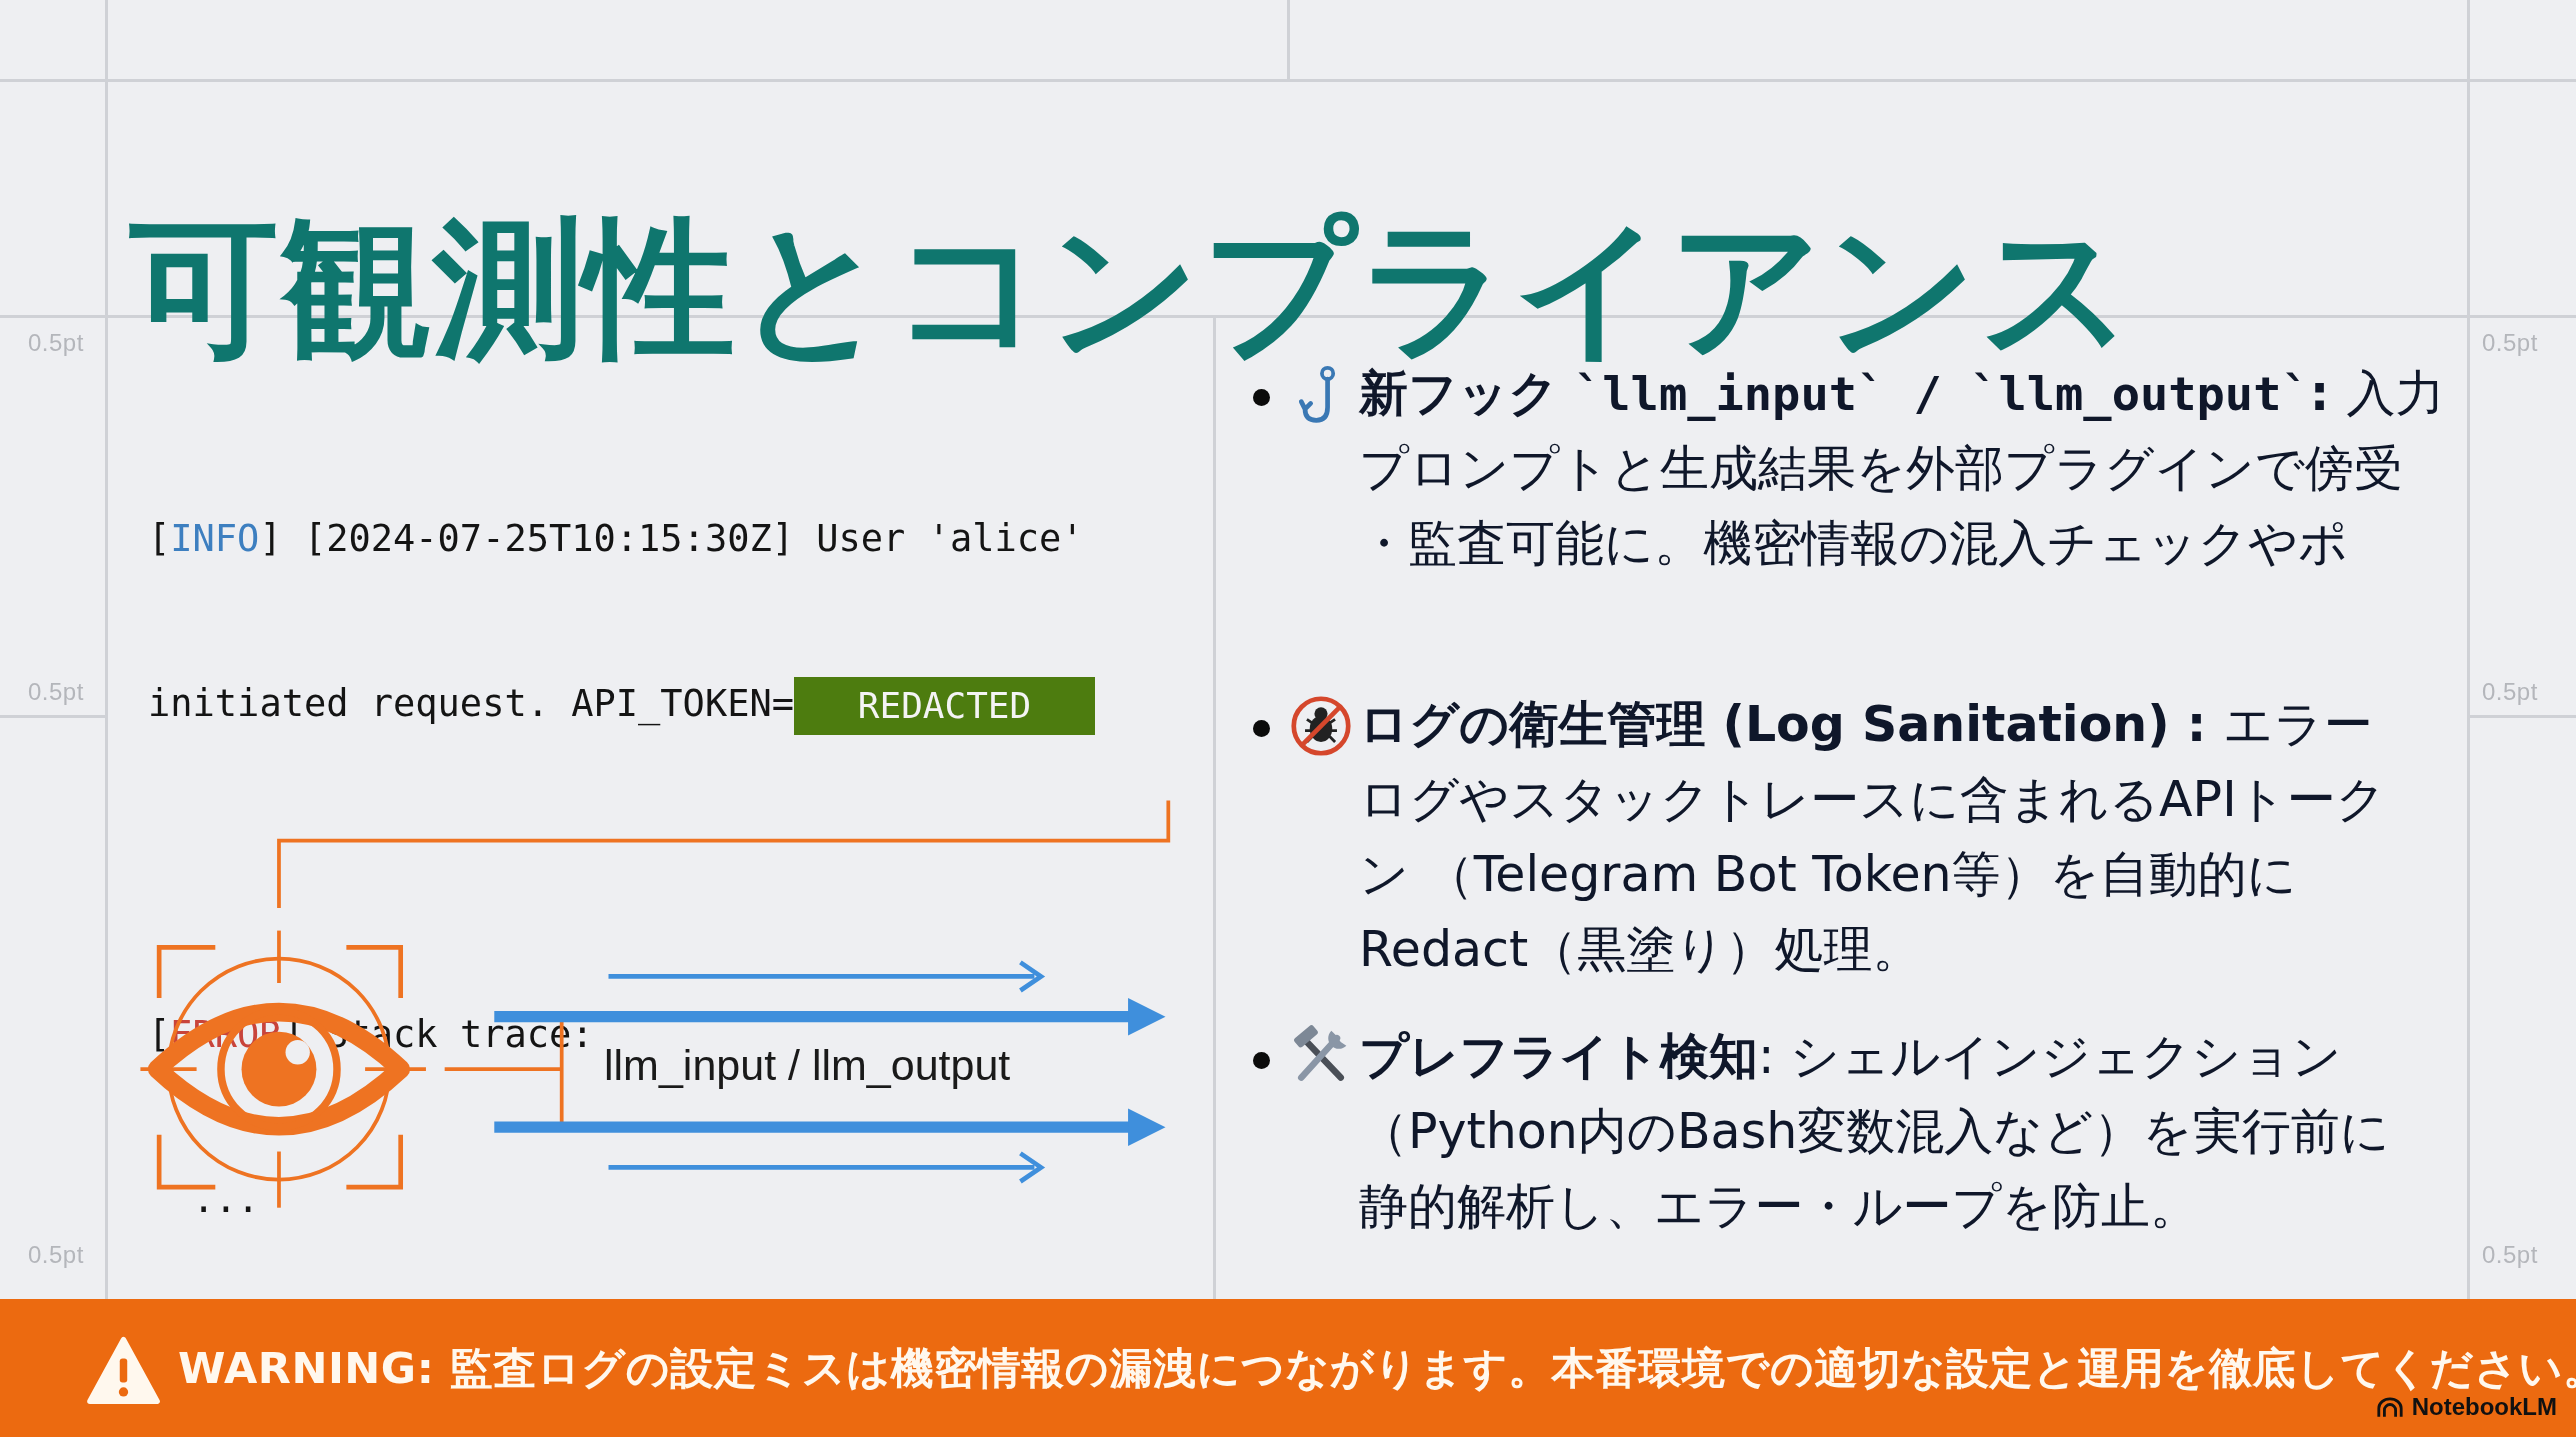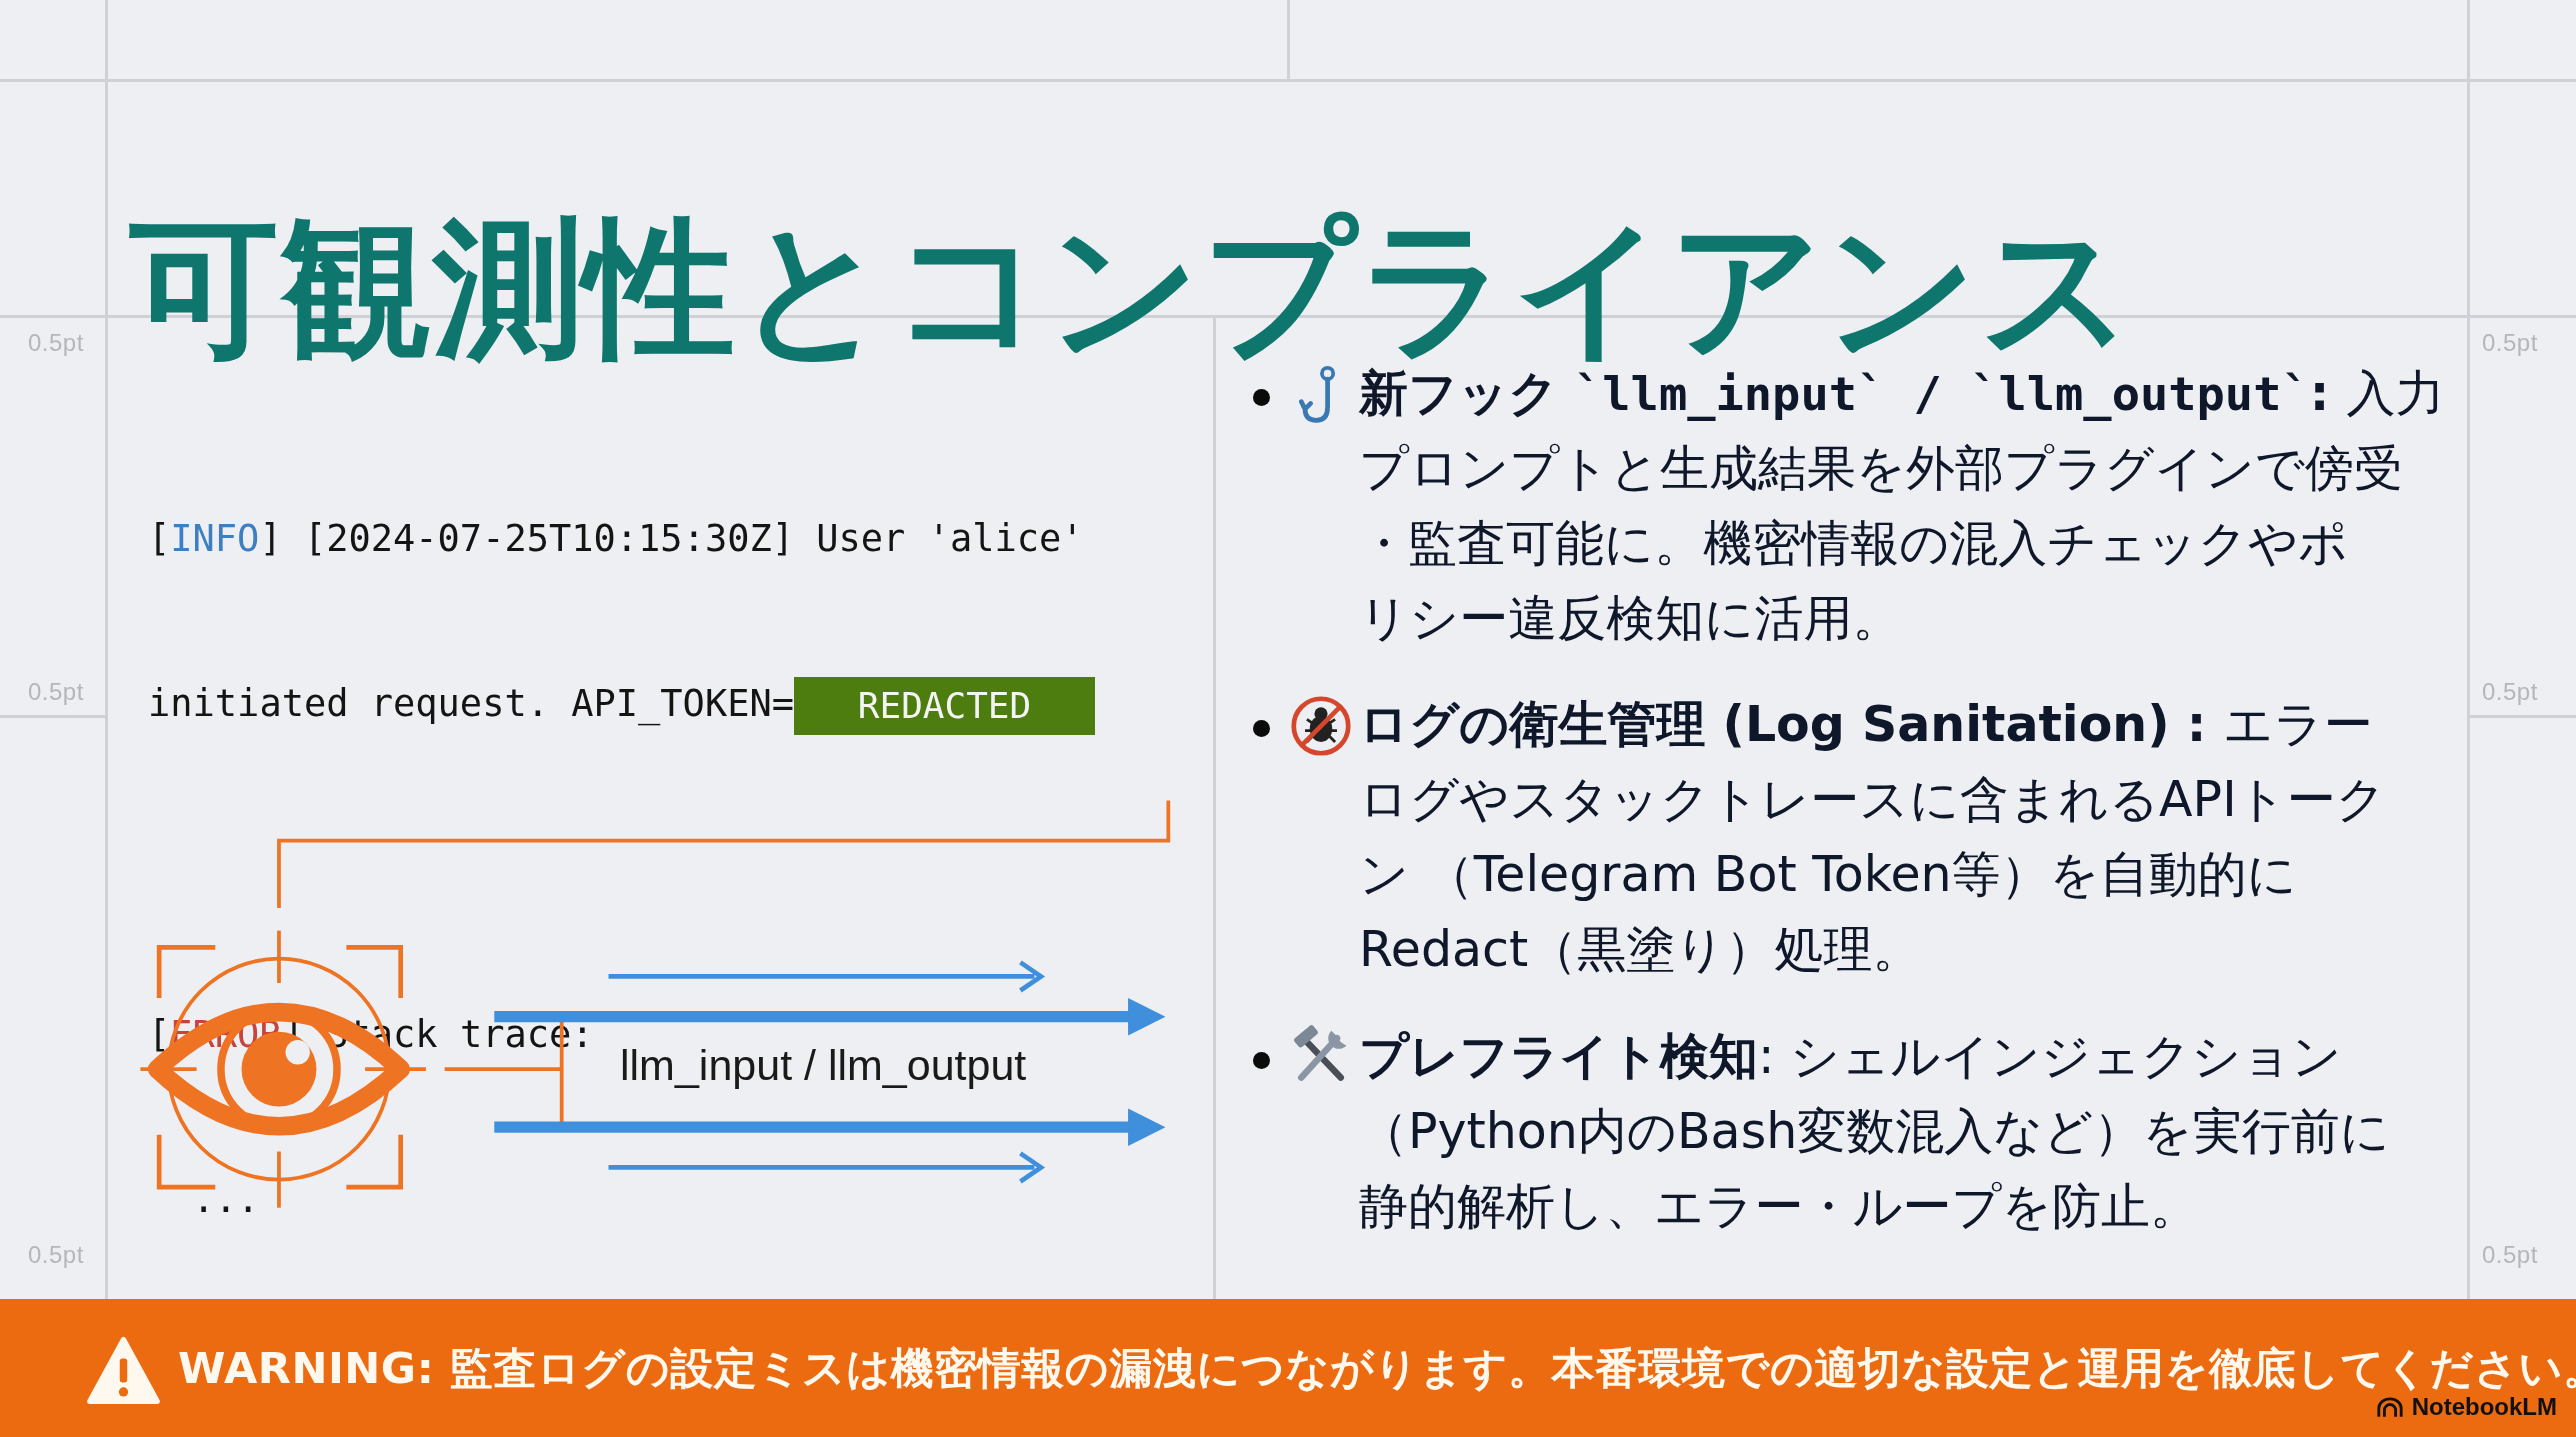--- a/index.html
+++ b/index.html
@@ -30,21 +30,21 @@
   .info { color:#3d7fc0; }
   .error { color:#c8443b; }
   .redact {
     display:inline-block; background:#4d7c0f; color:#f4f4f4;
     font-family:"DejaVu Sans Mono",monospace; font-size:36px;
     text-align:center; vertical-align:middle; line-height:58px; height:58px;
   }
   
   .diagram { position:absolute; left:0; top:0; width:1217px; height:1292px; pointer-events:none; }
   .diag-label {
-    position:absolute; left:620px; top:1041px;
+    position:absolute; left:604px; top:1041px;
     font-family:"Liberation Sans","DejaVu Sans",sans-serif;
     font-size:43px; color:#1a1a1a; white-space:nowrap;
   }
   
   .bullets { position:absolute; left:1245px; top:356px; width:1208px; }
   .bullet { position:absolute; left:0; width:1208px; }
   .dot {
     position:absolute; left:7.5px; width:17px; height:17px; border-radius:50%; background:#0b0b0b;
   }
   .bicon { position:absolute; left:45px; width:62px; height:62px; }
@@ -148,21 +148,20 @@
     <div class="dot" style="top:33px;"></div>
     <svg class="bicon" viewBox="0 0 66 66" style="top:7.5px;">
       <circle cx="40" cy="10" r="6" fill="none" stroke="#3a78b4" stroke-width="4"></circle>
       <path d="M40,16 V46 Q40,60 28,60 Q16,60 16,48 L12,40 M16,48 L22,42" fill="none" stroke="#3a78b4" stroke-width="5" stroke-linecap="round"></path>
     </svg>
     <div class="btext" style="top:0;">
       <span class="lead">新フック</span>
       <span class="mono">`llm_input` / `llm_output`</span><span class="lead">: </span><span>入力</span>
       <span class="cont">プロンプトと生成結果を外部プラグインで傍受</span>
       <span class="cont">・監査可能に。機密情報の混入チェックやポ</span>
-      <span class="cont">リシー違反検知に活用。</span>
     </div>
   </div>
 
   <div class="bullet" style="top:331px;">
     <div class="dot" style="top:33px;"></div>
     <svg class="bicon" viewBox="0 0 66 66" style="top:7.5px;">
       <ellipse cx="33" cy="36" rx="12" ry="14" fill="#222"></ellipse>
       <circle cx="33" cy="20" r="7" fill="#222"></circle>
       <path d="M18,26 L24,30 M48,26 L42,30 M16,38 H22 M50,38 H44 M18,50 L24,44 M48,50 L42,44" stroke="#222" stroke-width="3"></path>
       <circle cx="33" cy="33" r="29" fill="none" stroke="#d5472c" stroke-width="5"></circle>

